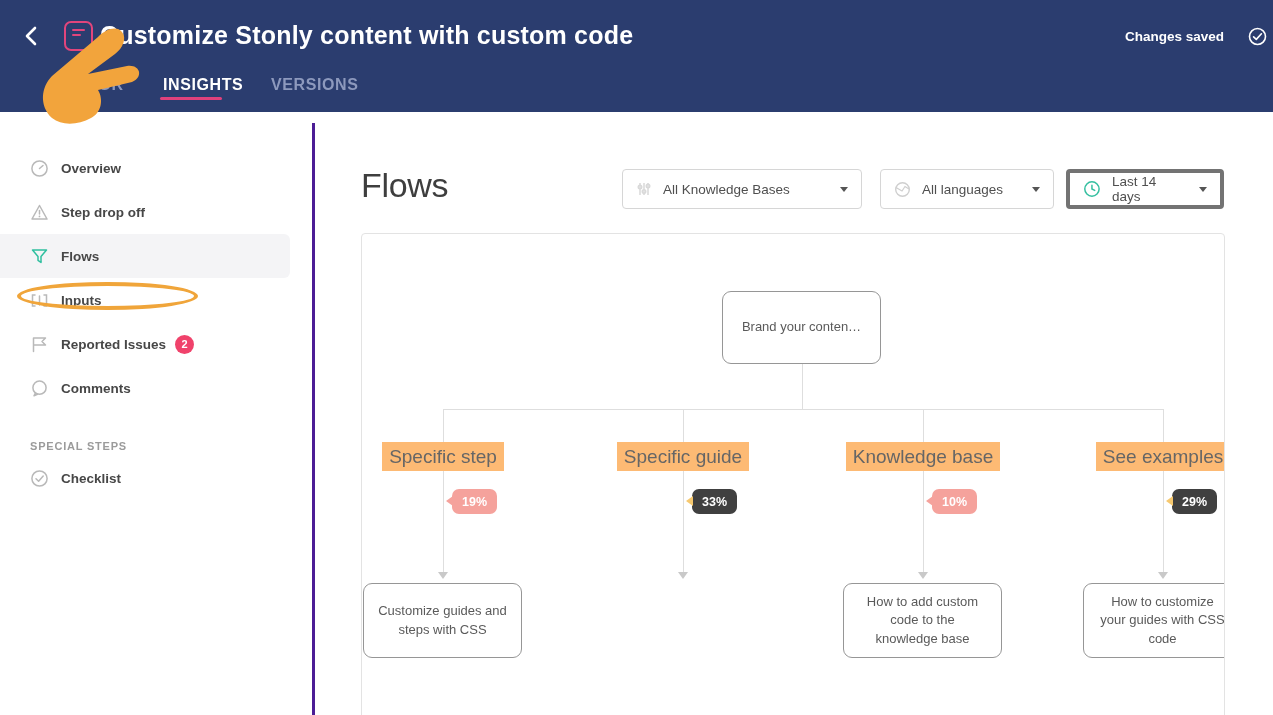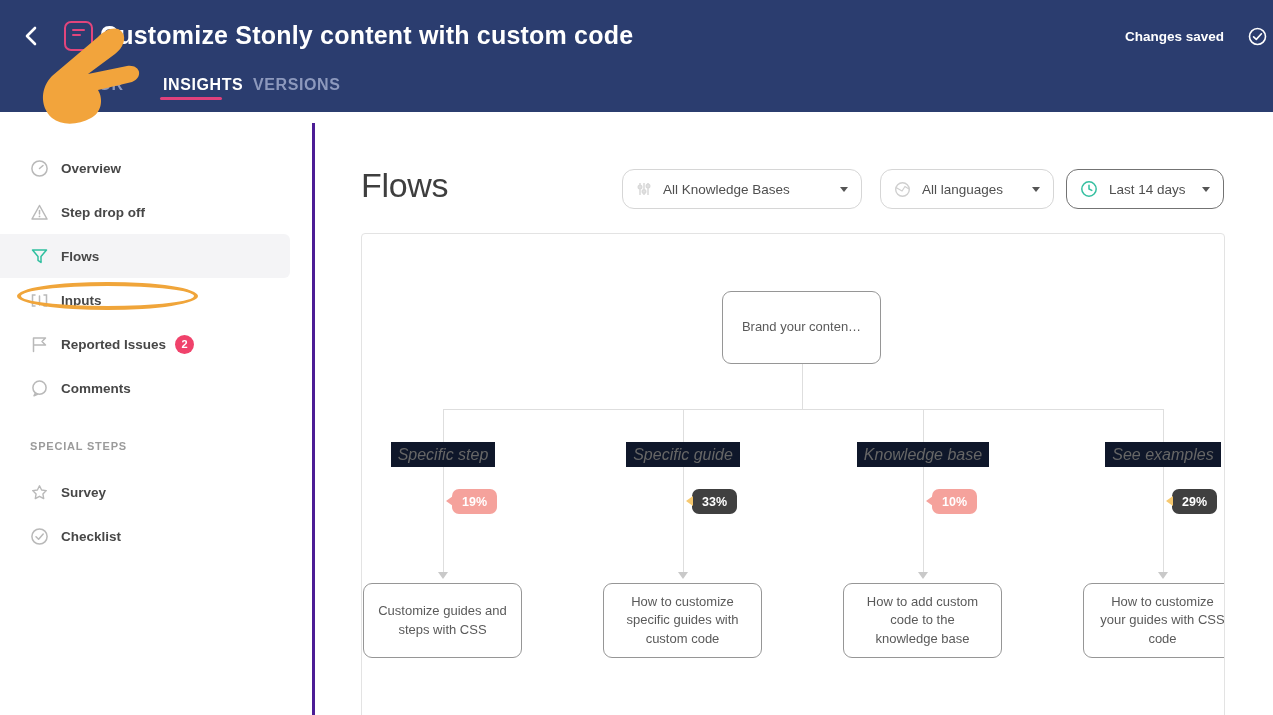--- a/index.html
+++ b/index.html
@@ -18,21 +18,21 @@
   .hdr-title { position:absolute; left:100px; top:21px; font-size:25px; font-weight:600;
     color:#ffffff; letter-spacing:.2px; white-space:nowrap; }
   .status-wrap { position:absolute; left:1125px; top:27px; display:flex; align-items:center; gap:24px; }
   .status-text { color:#fff; font-size:13.5px; font-weight:700; }
   .tabs { position:absolute; top:76px; left:0; width:100%; height:26px; }
   .tab { position:absolute; top:0; font-size:16px; font-weight:700; letter-spacing:.6px;
     color:#8d99bd; cursor:pointer; }
   .tab.active { color:#ffffff; }
   .tab-editor { left:60px; width:52px; text-align:center; }
   .tab-insights { left:163px; width:54px; text-align:center; }
-  .tab-versions { left:253px; width:60px; text-align:left; }
+  .tab-versions { left:271px; width:60px; text-align:left; }
   .tab-underline { position:absolute; left:160px; top:21px; width:62px; height:3px;
     background:#e0417c; border-radius:2px; }
   .hand { position:absolute; left:30px; top:18px; z-index:30; pointer-events:none; }
 
   
   .sidebar { position:absolute; left:0; top:112px; width:315px; height:603px;
     background:#fff; border-right:3px solid #4c1d95; z-index:5;margin-top:11px; }
   .nav-list { padding-top:23px; position:relative; }
   .nav-item { position:relative; height:44px; display:flex; align-items:center;
     padding-left:30px; cursor:pointer; }
@@ -45,39 +45,39 @@
   .section-label { margin-top:30px; height:16px; padding-left:30px; font-size:11px;
     font-weight:600; letter-spacing:.8px; color:#9b9b9b; }
   .nav-item.first-special { margin-top:14px; }
   .ring { position:absolute; left:17px; top:159px; width:181px; height:28px;
     border:4px solid #f0a53a; border-radius:50%; z-index:6; pointer-events:none; }
 
   
   .page-heading { position:absolute; left:361px; top:166px; font-size:34px; font-weight:400;
     color:#3e3e3e; letter-spacing:-.3px; }
   .filter { position:absolute; top:169px; height:40px; background:#fff; border:1px solid #d6d6d6;
-    border-radius:12px; display:flex; align-items:center; padding:0 13px; gap:11px;
+    border-radius:4px; display:flex; align-items:center; padding:0 13px; gap:11px;
     font-size:13.5px; color:#4f4f4f; cursor:pointer; }
   .filter-kb { left:622px; width:240px; }
   .filter-lang { left:880px; width:174px; }
-  .filter-date { left:1066px; width:158px; border:1px solid #737373; }
+  .filter-date { left:1066px; width:158px; border:4px solid #737373; }
   .caret { margin-left:auto; width:0; height:0; border-left:4.5px solid transparent;
     border-right:4.5px solid transparent; border-top:5.5px solid #555; }
 
   
   .panel { position:absolute; left:361px; top:233px; width:864px; height:500px;
     background:#fff; border:1px solid #e3e3e3; border-radius:4px; overflow:hidden; }
   .node { position:absolute; width:159px; border:1px solid #969696; border-radius:9px;
     background:#fff; display:flex; align-items:center; justify-content:center;
     text-align:center; font-size:13px; color:#5a5a5a; line-height:1.4; padding:0 14px; z-index:3; }
   .node-root { left:360px; top:57px; height:73px; }
   .node-leaf { top:349px; height:75px; }
   .cline { position:absolute; background:#dedede; z-index:1; }
   .branch-label { position:absolute; top:212px; width:160px; text-align:center; z-index:2; }
-  .branch-label span { background:#0f172a; padding:4px 7px; font-size:16px; color:#666;font-style:italic; }
+  .branch-label span { background:#fdba74; padding:4px 7px; font-size:19px; color:#666; }
   .pct-badge { position:absolute; top:255px; height:25px; padding:0 10px; border-radius:7px;
     display:inline-flex; align-items:center; color:#fff; font-size:12.5px; font-weight:700; z-index:2; }
   .pct-badge::before { content:""; position:absolute; left:-6px; top:7px; width:0; height:0;
     border-top:5px solid transparent; border-bottom:5px solid transparent; }
   .pct-salmon { background:#f5a29c; }
   .pct-salmon::before { border-right:7px solid #f5a29c; }
   .pct-yellow { background:#404040;text-align:center; }
   .pct-yellow::before { border-right:7px solid #f6c86f; }
   .arrow-down { position:absolute; top:338px; width:0; height:0; z-index:1;
     border-left:5px solid transparent; border-right:5px solid transparent;
@@ -173,28 +173,20 @@
         <svg width="19" height="19" viewBox="0 0 19 19">
             <circle cx="9.5" cy="8.7" r="6.6" fill="none" stroke="#b9b9b9" stroke-width="1.5"></circle>
             <path d="M5.5 13.8 L4 16.8 L8 15" fill="none" stroke="#b9b9b9" stroke-width="1.5" stroke-linejoin="round"></path>
           </svg>
       </span>
       <span class="nav-label">Comments</span>
     </div>
 
     <div class="section-label">SPECIAL STEPS</div>
 
-    <div class="nav-item first-special">
-      <span class="nav-icon">
-        <svg width="19" height="19" viewBox="0 0 19 19">
-            <path d="M9.5 2.8 L11.6 7 L16.3 7.6 L12.9 10.9 L13.7 15.6 L9.5 13.3 L5.3 15.6 L6.1 10.9 L2.7 7.6 L7.4 7 Z" fill="none" stroke="#b9b9b9" stroke-width="1.4" stroke-linejoin="round"></path>
-          </svg>
-      </span>
-      <span class="nav-label">Survey</span>
-    </div>
     <div class="nav-item">
       <span class="nav-icon">
         <svg width="19" height="19" viewBox="0 0 19 19">
             <circle cx="9.5" cy="9.5" r="7.6" fill="none" stroke="#b9b9b9" stroke-width="1.5"></circle>
             <path d="M6 9.8 L8.6 12.3 L13.2 7" fill="none" stroke="#b9b9b9" stroke-width="1.5" stroke-linecap="round" stroke-linejoin="round"></path>
           </svg>
       </span>
       <span class="nav-label">Checklist</span>
     </div>
   </div>
@@ -254,16 +246,15 @@
   <div class="pct-badge pct-yellow" style="left:330px;">33%</div>
   <div class="pct-badge pct-salmon" style="left:570px;">10%</div>
   <div class="pct-badge pct-yellow" style="left:810px;">29%</div>
 
   <div class="arrow-down" style="left:76px;"></div>
   <div class="arrow-down" style="left:316px;"></div>
   <div class="arrow-down" style="left:556px;"></div>
   <div class="arrow-down" style="left:796px;"></div>
 
   <div class="node node-leaf" style="left:1px;">Customize guides and steps with CSS</div>
-  <div class="node node-leaf" style="left:241px;">How to customize specific guides with custom code</div>
   <div class="node node-leaf" style="left:481px;">How to add custom code to the knowledge base</div>
   <div class="node node-leaf" style="left:721px;">How to customize your guides with CSS code</div>
 </div>
 
 </body></html>

